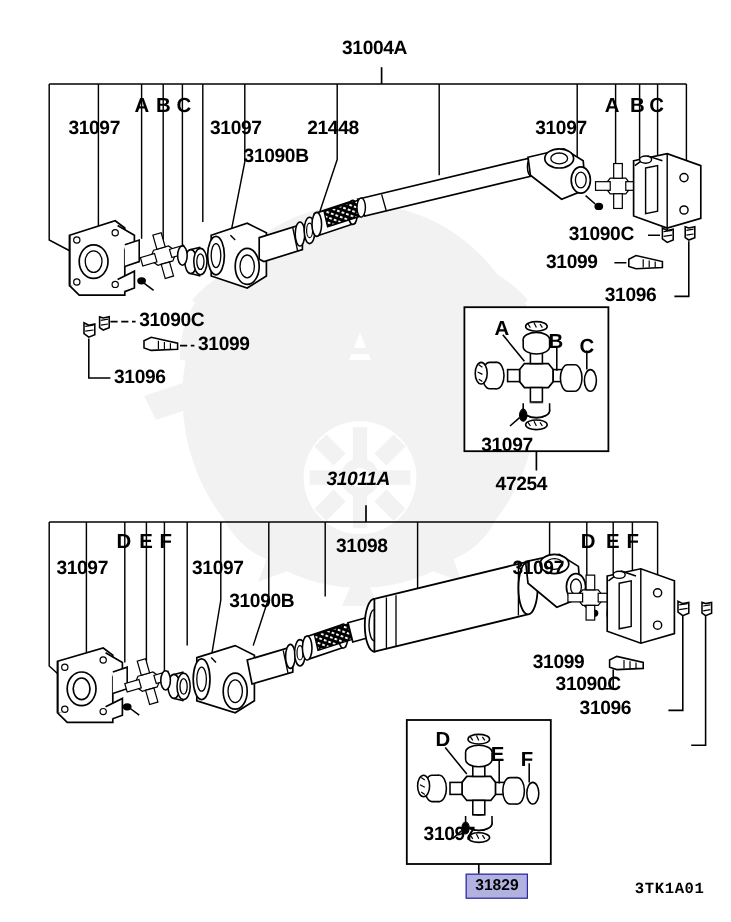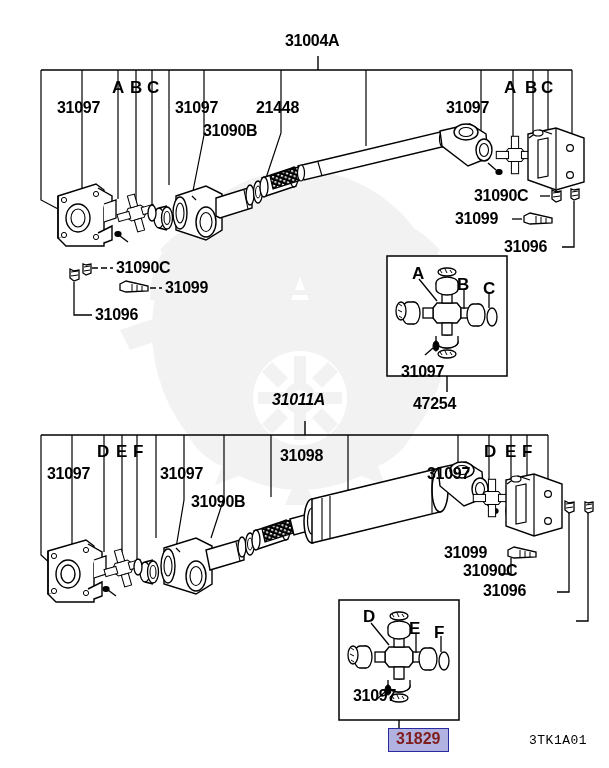--- a/index.html
+++ b/index.html
@@ -12,26 +12,26 @@
   #stage{position:absolute;left:0;top:0;width:483px;height:768px;}
   #stage svg{position:absolute;left:0;top:0;}
   .lbl{
     position:absolute;font-family:"Liberation Sans", sans-serif;
     font-weight:bold;font-size:16px;letter-spacing:-0.3px;
     color:#000;white-space:nowrap;line-height:1;
   }
   .lbl.letter{font-size:17px;}
   .diagid{
     position:absolute;font-family:"Liberation Mono", monospace;
-    font-weight:normal;font-size:13px;letter-spacing:0.5px;color:#000;
+    font-weight:bold;font-size:13px;letter-spacing:0.5px;color:#000;
     white-space:nowrap;
   }
   .badge{
     position:absolute;font-family:"Liberation Sans", sans-serif;
-    font-weight:bold;font-size:16px;color:#7f1d1d;white-space:nowrap;
+    font-weight:bold;font-size:13px;color:#000000;white-space:nowrap;
     background:#b2b2e0;border:1px solid #2a2aa0;
     padding:2px 7px 3px 7px;line-height:1.05;
   }
 </style>
 </head>
 <body>
 
 <div id="stage">
 
 <svg width="609" height="768" viewBox="0 0 609 768">

